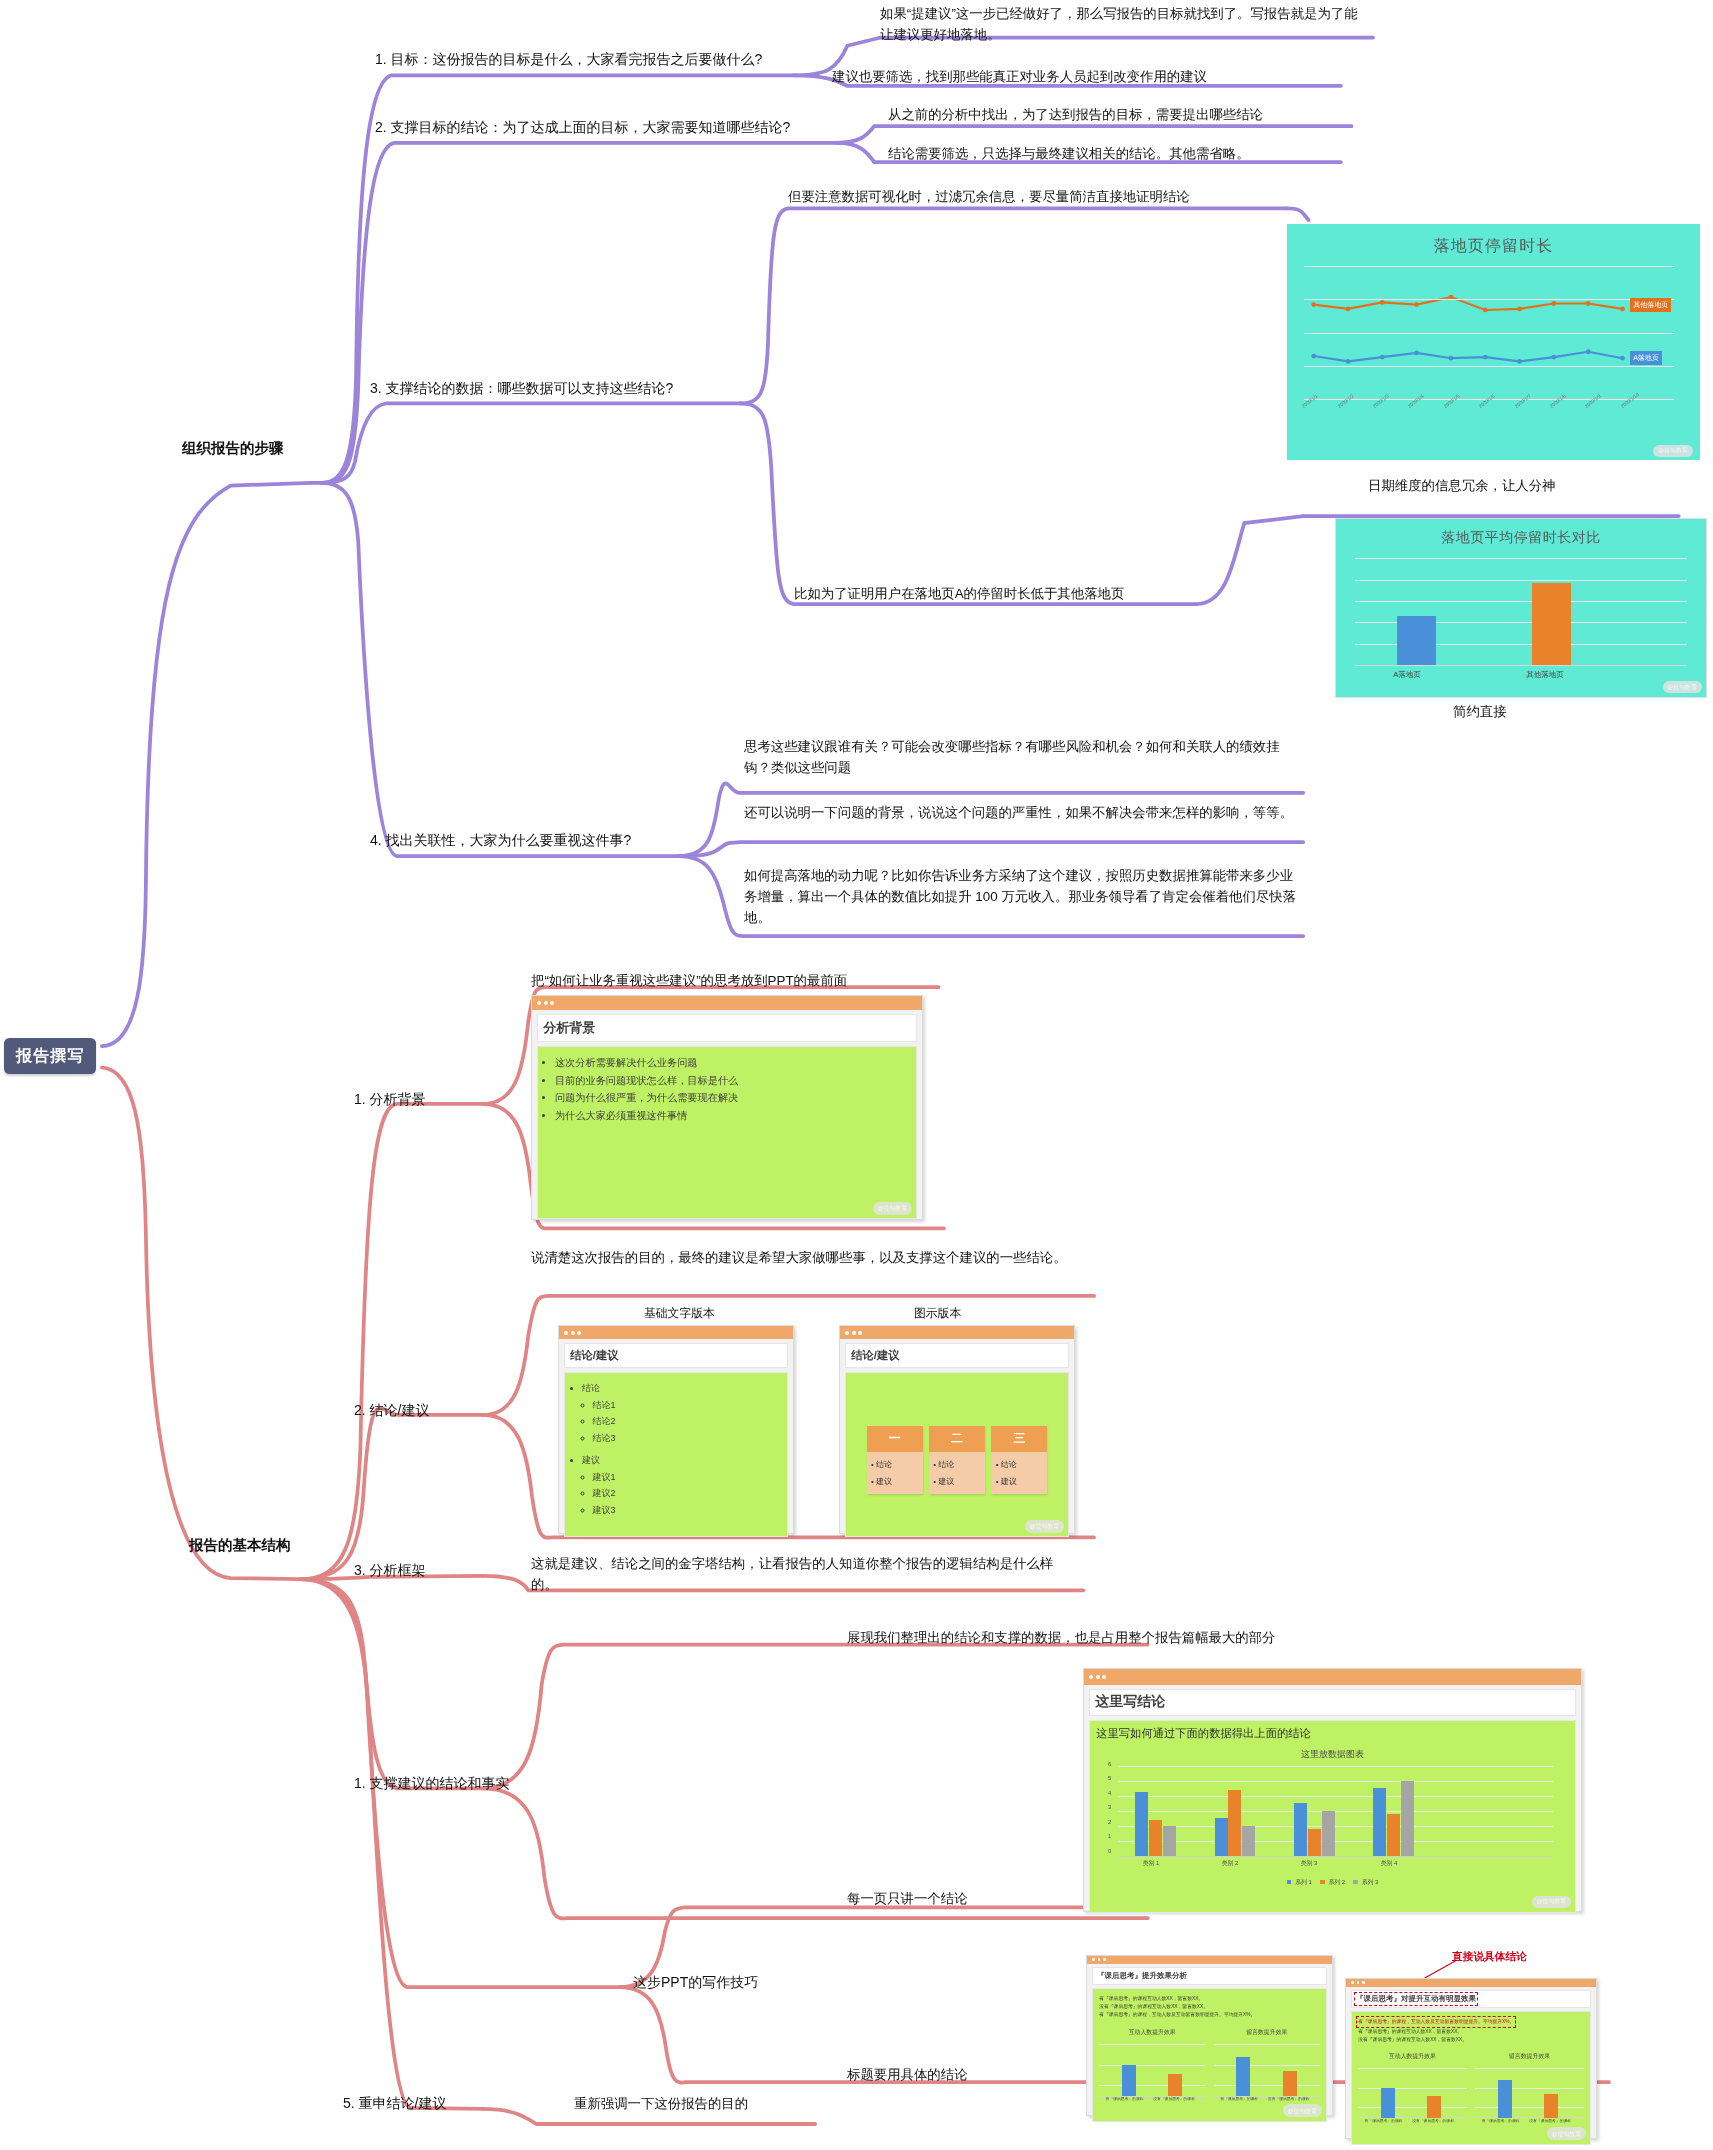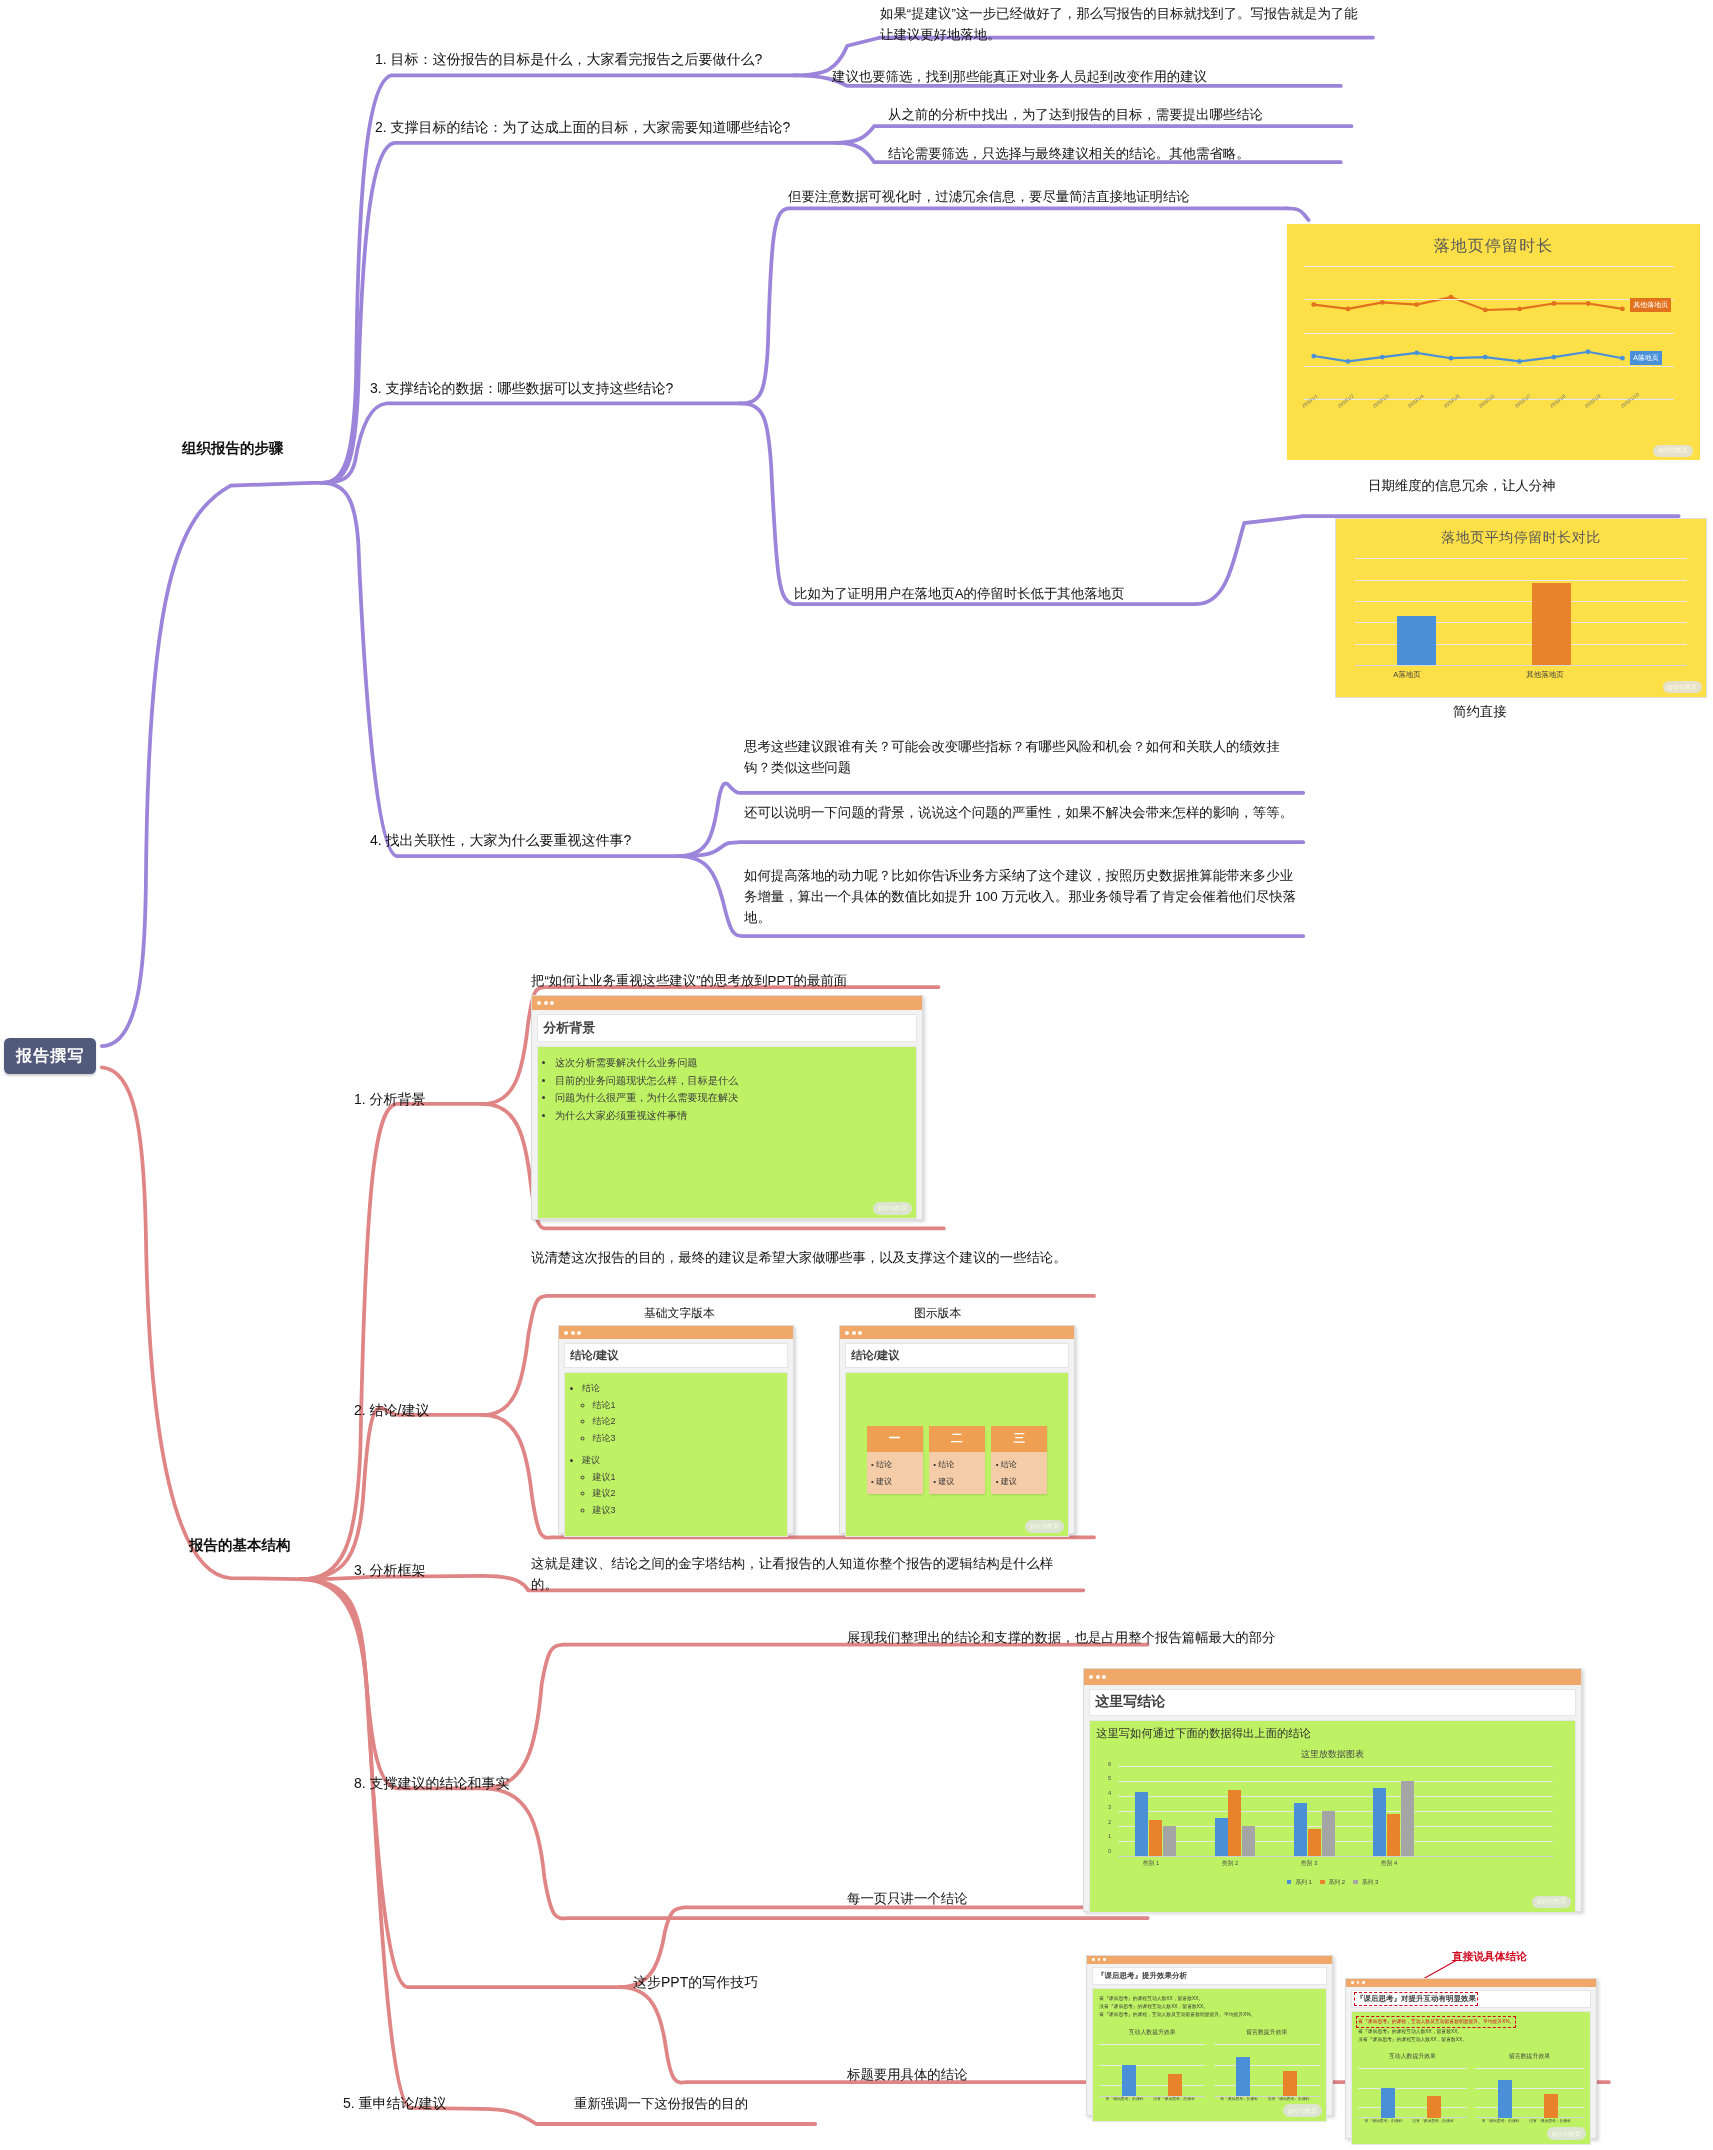--- a/index.html
+++ b/index.html
@@ -24,21 +24,21 @@
               font-weight:bold;color:#3f3f3f;border:0.5px solid #e6e6e6;}
   .ppt .body{background:#bef264;margin:3.8px 4.8px 4.8px 4.8px;padding:5.4px 6.4px;
              border:0.5px solid #e6e6e6;position:relative;overflow:hidden;}
   .wm{position:absolute;right:4.3px;bottom:3.8px;background:#e2e2e2;color:#fff;
       border-radius:7.5px;font-size:5.9px;padding:1.6px 4.8px;opacity:.85;}
   ul.bul{margin:0;padding-left:10.7px;color:#3d3d3d;}
   ul.bul li{margin:3.8px 0;}
   ul.bul ul{padding-left:10.7px;}
 
   
-  .chartcard{position:absolute;background:#fde047;border:0.5px solid #dedede;box-sizing:border-box;}
+  .chartcard{position:absolute;background:#5eead4;border:0.5px solid #dedede;box-sizing:border-box;}
   .chartcard .ctitle{text-align:center;color:#595959;}
   .gridline{position:absolute;left:0;right:0;height:0.5px;background:#e9e9e9;}
   .bar-v{position:absolute;bottom:0;}
   .tick{position:absolute;font-size:4.8px;color:#707070;}
 
   svg{display:block;}
   .annot{position:absolute;color:#d0021b;font-weight:bold;}
 </style>
 </head>
 <body>
@@ -203,21 +203,21 @@
     <div style="position:relative;margin:4.3px 19.3px 0 19.3px;height:13px;font-size:7.5px;color:#3f3f3f;">
       <span style="position:absolute;left:38px;">A落地页</span>
       <span style="position:absolute;left:171px;">其他落地页</span>
     </div>
     <div class="wm">@拉勾教育</div>
   </div>
 
   <div class="node topic" style="left:354px;top:1089px;">1. 分析背景</div>
   <div class="node topic" style="left:354px;top:1400px;">2. 结论/建议</div>
   <div class="node topic" style="left:354px;top:1560px;">3. 分析框架</div>
-  <div class="node topic" style="left:354px;top:1773px;">8. 支撑建议的结论和事实</div>
+  <div class="node topic" style="left:354px;top:1773px;">1. 支撑建议的结论和事实</div>
   <div class="node topic" style="left:633px;top:1972px;">这步PPT的写作技巧</div>
   <div class="node topic" style="left:343px;top:2093px;">5. 重申结论/建议</div>
 
   <div class="node leaf" style="left:531px;top:971px;">把“如何让业务重视这些建议”的思考放到PPT的最前面</div>
   <div class="node leaf wrap" style="left:531px;top:1248px;width:552px;">说清楚这次报告的目的，最终的建议是希望大家做哪些事，以及支撑这个建议的一些结论。</div>
   <div class="node leaf wrap" style="left:531px;top:1554px;width:542px;">这就是建议、结论之间的金字塔结构，让看报告的人知道你整个报告的逻辑结构是什么样的。</div>
   <div class="node leaf" style="left:847px;top:1628px;">展现我们整理出的结论和支撑的数据，也是占用整个报告篇幅最大的部分</div>
   <div class="node leaf" style="left:847px;top:1889px;">每一页只讲一个结论</div>
   <div class="node leaf" style="left:847px;top:2065px;">标题要用具体的结论</div>
   <div class="node leaf" style="left:574px;top:2094px;">重新强调一下这份报告的目的</div>

